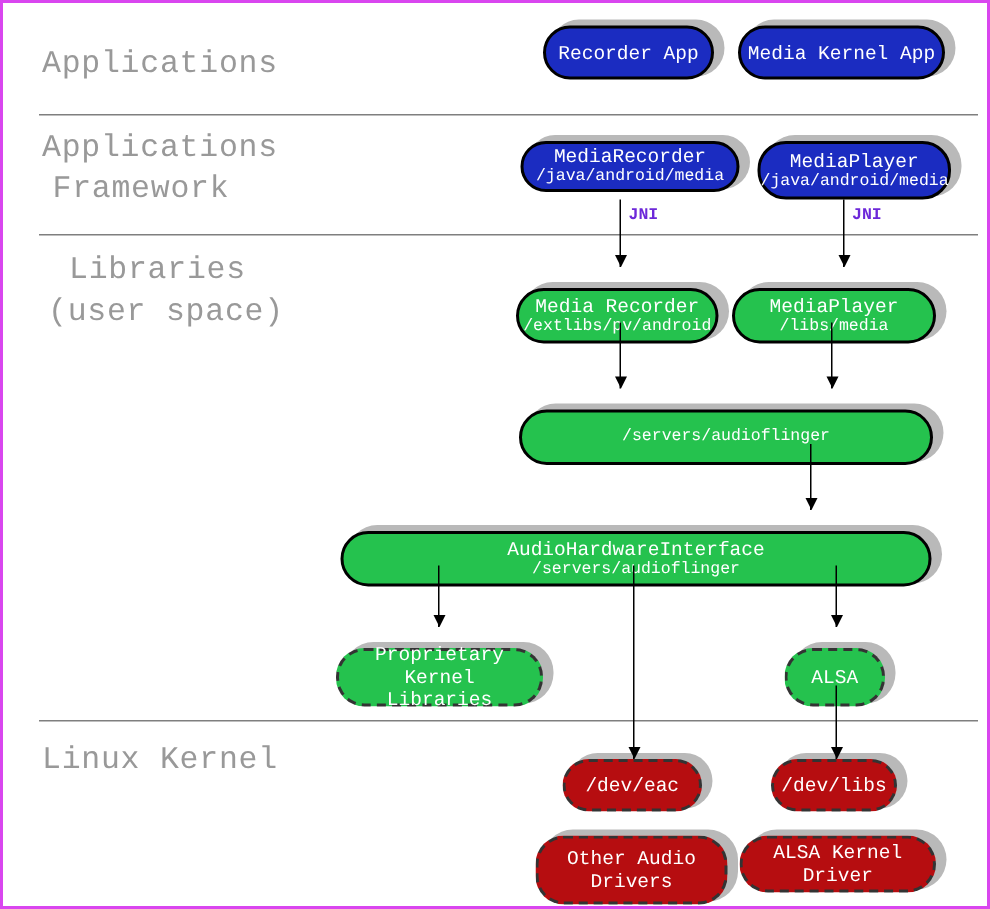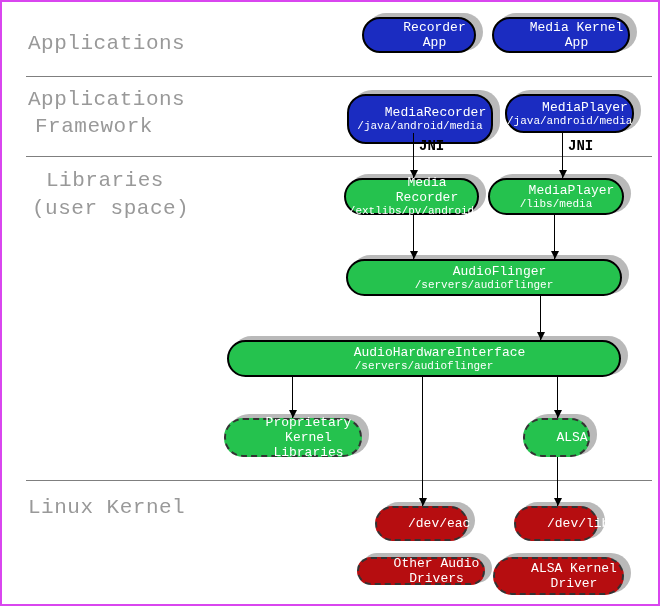--- a/index.html
+++ b/index.html
@@ -15,65 +15,65 @@
   .divider {
     position:absolute; left:24px; width:626px; height:1px; background:#7f7f7f;
   }
   .node {
     position:absolute; border-radius:19px; color:#fff; text-align:center;
     display:flex; flex-direction:column; justify-content:center;
     box-shadow:6px -3px 0 1px #b9b9b9;
     box-sizing:border-box;
   }
   .node.blue  { background:#1b2cc1; border:2px solid #000; }
-  .node.green { background:#25c24e; border:2px solid #000; }
+  .node.green { background:#25c24e; border:2px solid #000;margin-top:14px; }
   .node.red   { background:#b60d10; border:2px solid #000; }
   .node.dashed { border:2px dashed #333; }
-  .node-title { font-size:13px; line-height:15px;padding-left:31px; }
+  .node-title { font-size:13px; line-height:15px; }
   .node-sub   { font-size:11px; line-height:13px; }
   .connector {
     position:absolute; width:1px; background:#000;
   }
   .connector .arrowhead {
     position:absolute; bottom:0; left:50%; transform:translateX(-50%);
     width:0; height:0;
     border-left:4px solid transparent; border-right:4px solid transparent;
     border-top:8px solid #000;
   }
   .edge-label {
-    position:absolute; color:#000000; font-size:14px; font-weight:bold; white-space:nowrap;
+    position:absolute; color:#6d28d9; font-size:11px; font-weight:bold; white-space:nowrap;
   }
 
   
   #lbl-apps        { left:26px; top:30px; }
   #lbl-fw-1        { left:26px; top:86px; }
   #lbl-fw-2        { left:33px; top:113px; }
   #lbl-lib-1       { left:44px; top:167px; }
   #lbl-lib-2       { left:30px; top:195px; }
   #lbl-kernel      { left:26px; top:494px; }
 
   
   #div-1 { top:74px; }
   #div-2 { top:154px; }
   #div-3 { top:478px; }
 
   
   #recorder-app        { left:360px; top:15px;  width:114px; height:36px; }
   #media-player-app    { left:490px; top:15px;  width:138px; height:36px; }
-  #media-recorder-fw   { left:345px; top:92px;  width:146px; height:50px; }
+  #media-recorder-fw   { left:345px; top:92px;  width:146px; height:34px; }
   #media-player-fw     { left:503px; top:92px;  width:129px; height:39px; }
   #media-recorder-lib  { left:342px; top:176px; width:135px; height:37px; }
   #media-player-lib    { left:486px; top:176px; width:136px; height:37px; }
   #audioflinger        { left:344px; top:257px; width:276px; height:37px; }
   #audio-hw-interface  { left:225px; top:338px; width:394px; height:37px; }
   #proprietary-libs    { left:222px; top:416px; width:138px; height:39px; }
   #alsa                { left:521px; top:416px; width:67px;  height:39px; }
   #dev-eac             { left:373px; top:504px; width:93px;  height:35px; }
   #dev-audio           { left:512px; top:504px; width:84px;  height:35px; }
-  #other-audio-drivers { left:355px; top:555px; width:128px; height:28px; }
+  #other-audio-drivers { left:355px; top:555px; width:128px; height:46px; }
   #alsa-kernel-driver  { left:491px; top:555px; width:131px; height:38px; }
 
   
   #c-jni-left   { left:411px; top:131px; height:45px; }
   #c-jni-right  { left:560px; top:131px; height:45px; }
   #c-mr-af      { left:411px; top:213px; height:44px; }
   #c-mp-af      { left:552px; top:213px; height:44px; }
   #c-af-ahi     { left:538px; top:294px; height:44px; }
   #c-ahi-prop   { left:290px; top:375px; height:41px; }
   #c-ahi-eac    { left:420px; top:375px; height:129px; }
@@ -117,21 +117,20 @@
 
   <div class="node green" id="media-recorder-lib">
     <div class="node-title">Media Recorder</div>
     <div class="node-sub">/extlibs/pv/android</div>
   </div>
   <div class="node green" id="media-player-lib">
     <div class="node-title">MediaPlayer</div>
     <div class="node-sub">/libs/media</div>
   </div>
   <div class="node green" id="audioflinger">
-    <div class="node-title">AudioFlinger</div>
     <div class="node-sub">/servers/audioflinger</div>
   </div>
   <div class="node green" id="audio-hw-interface">
     <div class="node-title">AudioHardwareInterface</div>
     <div class="node-sub">/servers/audioflinger</div>
   </div>
   <div class="node green dashed" id="proprietary-libs">
     <div class="node-title">Proprietary Kernel</div>
     <div class="node-title">Libraries</div>
   </div>

